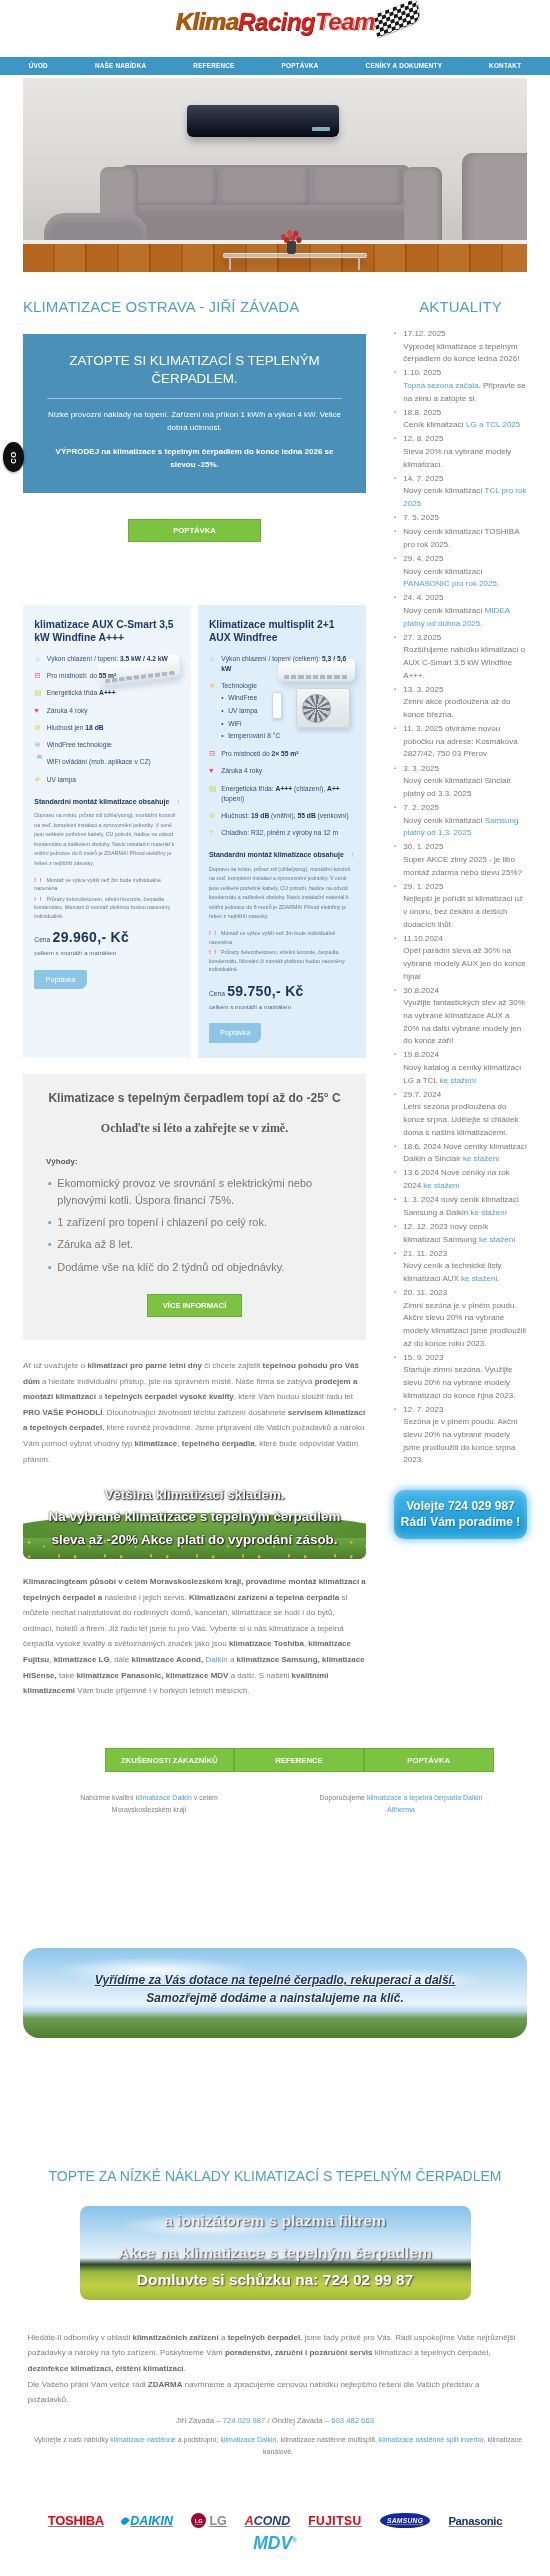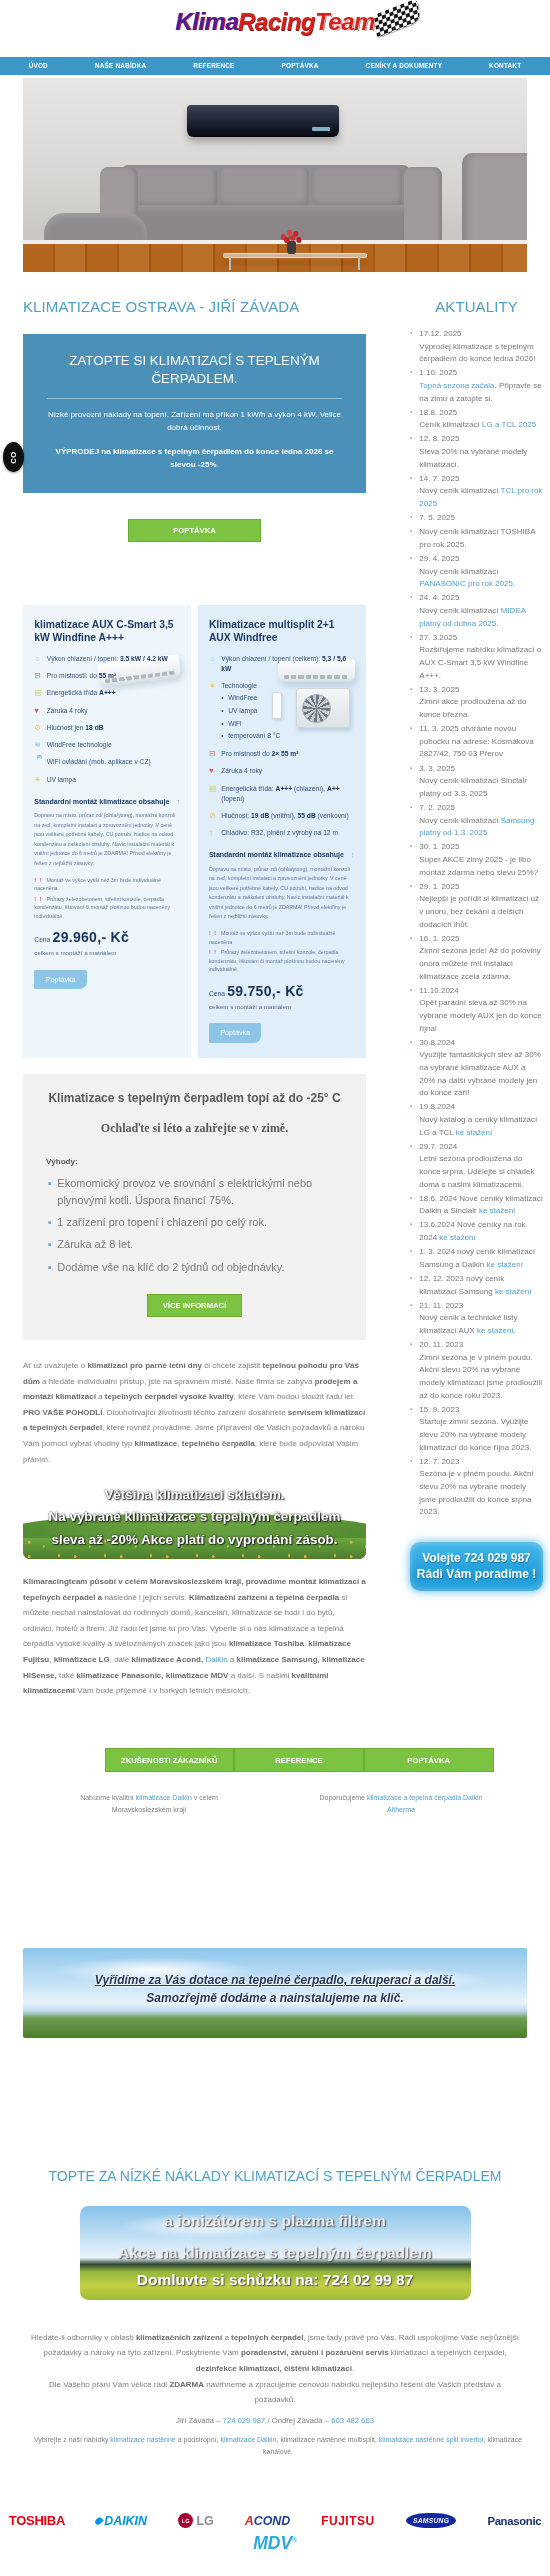--- a/index.html
+++ b/index.html
@@ -6,21 +6,21 @@
   html,body{background:#fff;}
   body{width:550px;height:2785px;overflow:hidden;font-family:"Liberation Sans",sans-serif;color:#7f7f7f;position:relative;}
   .container{width:504px;margin:0 auto;position:relative;}
   
   .site-header{padding-top:8.2px;height:57px;text-align:center;position:relative;}
   .logo{display:inline-block;position:relative;font-style:italic;font-weight:800;font-size:24px;letter-spacing:-0.5px;}
   .logo .flag{position:absolute;right:-44px;top:-2.1px;width:44px;height:24px;
     background-image:linear-gradient(45deg,#111 25%,transparent 25%,transparent 75%,#111 75%),linear-gradient(45deg,#111 25%,#fff 25%,#fff 75%,#111 75%);
     background-size:7.7px 7.7px;background-position:0 0,3.9px 3.9px;
     transform:skewY(-14deg) rotate(-8deg);border-radius:3.1px 6.2px 8.2px 3.1px;box-shadow:0.5px 1px 1px rgba(0,0,0,.35);}
-  .logo .p1{color:#4c1d95;text-shadow:1px 0 0 #d6221c;}
+  .logo .p1{color:#a16207;text-shadow:1px 0 0 #d6221c;}
   .logo .p2{color:#d6221c;text-shadow:0.5px 0.5px 0 #7a0e0b;}
   .logo .p3{color:#d6221c;position:relative;z-index:2;text-shadow:0.5px 0.5px 0 #fff,1px 1px 0 #7a0e0b;}
   
   .nav{background:#3e96c4;height:17.5px;}
   .nav ul{list-style:none;display:flex;justify-content:space-around;align-items:center;height:17.5px;padding:0 5.2px;}
   .nav li{color:#fff;font-size:6.4px;font-weight:bold;letter-spacing:0.2px;cursor:pointer;white-space:nowrap;}
   
   .hero{margin-top:3.1px;height:194px;position:relative;overflow:hidden;background:linear-gradient(#e7e6e4 0%,#d6d5d2 55%,#c9c8c5 78%);}
   .hero .floor{position:absolute;bottom:0;left:0;right:0;height:28px;
     background:repeating-linear-gradient(90deg,#b4661f 0 30px,#a55a17 30px 32px,#bb7029 32px 62px,#9e5513 62px 64px);}
@@ -34,21 +34,21 @@
   .hero .arm{position:absolute;bottom:28px;width:38px;height:77px;background:#a09a9d;border-radius:8.2px 8.2px 3.1px 3.1px;box-shadow:inset -3.1px 0 5.2px rgba(0,0,0,.15);}
   .hero .pouf{position:absolute;left:20.6px;bottom:15.5px;width:103px;height:43px;background:#8f8a8d;border-radius:20.6px 20.6px 10.3px 10.3px;box-shadow:inset 0 5.2px 6.2px rgba(255,255,255,.14);}
   .hero .chair{position:absolute;right:-12.4px;bottom:20.6px;width:77px;height:98px;background:#a29c9f;border-radius:10.3px 10.3px 4.1px 4.1px;box-shadow:inset 5.2px 0 7.2px rgba(0,0,0,.14);}
   .hero .table{position:absolute;left:200px;bottom:13.4px;width:144px;height:5.2px;background:rgba(235,245,248,.55);border:0.5px solid #d4dfe2;border-radius:1.5px;box-shadow:0 7.2px 5.2px rgba(0,0,0,.12);}
   .hero .leg{position:absolute;bottom:2.1px;width:2.1px;height:12.4px;background:#b9bdbd;}
   .hero .vase{position:absolute;left:264px;bottom:17.5px;width:9.3px;height:13.4px;background:#3a3f46;border-radius:1.5px 1.5px 3.1px 3.1px;}
   .hero .flowers{position:absolute;left:261px;bottom:29px;width:5.2px;height:5.2px;background:#c8242b;border-radius:50%;
     box-shadow:6.2px -2.1px 0 #d02e33,12.4px 0 0 #b71f26,3.1px -7.2px 0 #d8433f,9.3px -6.2px 0 #c1272d,-3.1px -3.1px 0 #cf3a36;}
   .hero .stems{position:absolute;left:265px;bottom:27px;width:1.5px;height:8.2px;background:#4b7d32;transform:rotate(8deg);}
   
-  .grid{display:grid;grid-template-columns:343px 133px;column-gap:44px;margin-top:26px;}
+  .grid{display:grid;grid-template-columns:343px 133px;column-gap:28px;margin-top:26px;}
   h1.sec{font-size:15px;font-weight:400;color:#4e9fc8;letter-spacing:0.1px;}
   .col-side h1.sec{text-align:center;}
   
   .promo{margin-top:19.6px;background:#4a90b8;color:#fff;text-align:center;padding:17.5px 20.6px 20.6px;min-height:150px;}
   .promo h2{font-size:13.4px;font-weight:400;line-height:1.35;}
   .promo hr{border:none;border-top:0.5px solid rgba(255,255,255,.45);margin:10.3px 3.1px;}
   .promo p{font-size:8px;line-height:1.6;margin-top:7.2px;}
   .promo p.hl{font-weight:bold;margin-top:11.3px;}
   .btn-green{display:block;background:#7cc342;border:0.5px solid #69ad33;color:#fff;font-size:7.7px;font-weight:bold;text-align:center;cursor:pointer;}
   .cta-main{width:133px;height:23px;line-height:22px;margin:26px auto 0;}
@@ -117,40 +117,40 @@
   .news li{font-size:8px;line-height:1.58;color:#787878;margin-bottom:1.5px;padding-left:9.3px;position:relative;}
   .news li::before{content:"▪";color:#6aa9d8;position:absolute;left:0;top:0;font-size:6.2px;}
   .phone-badge{margin-top:23px;height:49px;border-radius:10.3px;background:linear-gradient(#45b7ea,#1f9cd8 70%,#2aa7e0);
     box-shadow:0 0 9.3px rgba(41,169,225,.8),inset 0 0 7.2px rgba(255,255,255,.35);display:flex;flex-direction:column;justify-content:center;text-align:center;cursor:pointer;}
   .phone-badge div{color:#fff;font-size:12px;font-weight:bold;text-shadow:0.5px 1px 1px #16729e;line-height:1.35;}
   
   .btn-row{margin-top:49px;width:437px;margin-left:auto;margin-right:auto;display:flex;justify-content:space-between;padding-left:48px;}
   .btn-row .btn-green{width:132px;height:24px;line-height:23px;}
   .notes{margin-top:20.6px;display:flex;}
   .notes div{flex:1;text-align:center;font-size:7px;line-height:1.7;padding:0 31px;}
-  .dotace{margin-top:132px;height:90px;border-radius:2px;position:relative;overflow:hidden;text-align:center;
+  .dotace{margin-top:132px;height:90px;border-radius:16px;position:relative;overflow:hidden;text-align:center;
     background:linear-gradient(#8ec6ec 0%,#cfe7f7 45%,#e8f3fb 62%,#bcd9ef 70%,#6f9e53 78%,#4c7d2c 100%);}
   .dotace::before{content:"";position:absolute;left:6%;top:10%;width:40%;height:30%;background:radial-gradient(ellipse,rgba(255,255,255,.95),rgba(255,255,255,0) 70%);}
   .dotace::after{content:"";position:absolute;right:8%;top:22%;width:34%;height:26%;background:radial-gradient(ellipse,rgba(255,255,255,.9),rgba(255,255,255,0) 70%);}
   .dotace .tx{position:relative;z-index:2;color:#24365c;font-weight:bold;font-style:italic;font-size:12px;line-height:1.5;text-shadow:0 0 3.1px #fff,0.5px 0.5px 0 #fff;}
   .dotace .l1{padding-top:23px;text-decoration:underline;}
   .topte{margin-top:130px;text-align:center;font-size:14px;font-weight:400;color:#4e9fc8;}
   .akce{width:391px;margin:21.6px auto 0;height:94px;border-radius:8.2px;position:relative;overflow:hidden;text-align:center;
     background:linear-gradient(#86c2ea 0%,#cfe7f7 40%,#e8f3fb 55%,#2e4632 62%,#94b63c 70%,#c3cf44 84%,#9fbb36 100%);}
   .akce::before{content:"";position:absolute;left:10%;top:8%;width:46%;height:26%;background:radial-gradient(ellipse,rgba(255,255,255,.95),rgba(255,255,255,0) 70%);}
   .akce .tx{position:relative;z-index:2;color:#ececee;font-weight:bold;font-size:15.5px;line-height:1.2;text-shadow:1px 1px 1.5px #4a4a4a;}
   .akce .l1{padding-top:13.4px;}
   .akce .l2{margin-top:6.2px;}
   .akce .l3{margin-top:8.2px;color:#fff;}
-  .p3{margin-top:30px;width:495px;margin-left:auto;margin-right:auto;text-align:center;}
+  .p3{margin-top:30px;width:495px;margin-left:auto;margin-right:auto;text-align:left;}
   .nevahejte{margin-top:25px;text-align:center;font-size:14px;font-weight:400;color:#4e9fc8;}
   .contacts{margin-top:8.2px;text-align:center;font-size:7.7px;}
   .vybirejte{margin-top:9.3px;text-align:center;font-size:7px;width:510px;margin-left:auto;margin-right:auto;line-height:1.7;}
   
-  .brands{margin-top:55px;display:flex;justify-content:center;align-items:center;gap:31px;}
+  .brands{margin-top:55px;display:flex;justify-content:center;align-items:center;gap:18px;text-decoration:underline;}
   .brands2{margin-top:4.1px;text-align:center;}
   .b-toshiba{color:#e60012;font-weight:800;font-size:13px;letter-spacing:-0.3px;}
   .b-daikin{color:#0097e0;font-weight:800;font-style:italic;font-size:12.4px;display:inline-flex;align-items:center;gap:2.6px;}
   .b-daikin .drop{width:5.7px;height:7.7px;background:#0097e0;border-radius:50% 0 50% 50%;transform:rotate(45deg);display:inline-block;}
   .b-lg{display:inline-flex;align-items:center;gap:3.1px;}
   .b-lg .circ{width:15.5px;height:15.5px;border-radius:50%;background:#a50034;color:#fff;font-size:5.7px;font-weight:bold;display:inline-flex;align-items:center;justify-content:center;}
   .b-lg .t{color:#8c8c8c;font-weight:800;font-size:12.4px;}
   .b-acond .a{color:#d6222a;font-weight:800;font-size:12.4px;font-style:italic;}
   .b-acond .rest{color:#1e3f94;font-weight:800;font-size:12.4px;font-style:italic;}
   .b-fujitsu{color:#e60012;font-weight:800;font-size:12px;letter-spacing:0.5px;}
@@ -431,21 +431,20 @@
           <li data-name="news-item">Nový ceník klimatizací TOSHIBA pro rok 2025.</li>
           <li data-name="news-item">29. 4. 2025<br>Nový ceník klimatizací <span class="lnk" data-name="inline-link">PANASONIC pro rok 2025</span>.</li>
           <li data-name="news-item">24. 4. 2025<br>Nový ceník klimatizací <span class="lnk" data-name="inline-link">MIDEA platný od dubna 2025</span>.</li>
           <li data-name="news-item">27. 3.2025<br>Rozšířujeme nabídku klimatizací o AUX C-Smart 3,5 kW Windfine A+++.</li>
           <li data-name="news-item">13. 3. 2025<br>Zimní akce prodloužena až do konce března.</li>
           <li data-name="news-item">11. 3. 2025 otvíráme novou pobočku na adrese: Kosmákova 2827/42, 750 03 Přerov</li>
           <li data-name="news-item">3. 3. 2025<br>Nový ceník klimatizací Sinclair platný od 3.3. 2025</li>
           <li data-name="news-item">7. 2. 2025<br>Nový ceník klimatizací <span class="lnk" data-name="inline-link">Samsung platný od 1.3. 2025</span></li>
           <li data-name="news-item">30. 1. 2025<br>Super AKCE zimy 2025 - je libo montáž zdarma nebo slevu 25%?</li>
           <li data-name="news-item">29. 1. 2025<br>Nejlepší je pořídit si klimatizaci už v únoru, bez čekání a delších dodacích lhůt.</li>
-          <li data-name="news-item">16. 1. 2025<br>Zimní sezóna jede! Až do poloviny února můžete mít instalaci klimatizace zcela zdarma.</li>
           <li data-name="news-item">11.10.2024<br>Opět parádní sleva až 30% na vybrané modely AUX jen do konce října!</li>
           <li data-name="news-item">30.8.2024<br>Využijte fantastických slev až 30% na vybrané klimatizace AUX a 20% na další vybrané modely jen do konce září!</li>
           <li data-name="news-item">19.8.2024<br>Nový katalog a ceníky klimatizací LG a TCL <span class="lnk" data-name="inline-link">ke stažení</span></li>
           <li data-name="news-item">29.7. 2024<br>Letní sezóna prodloužena do konce srpna. Udělejte si chládek doma s našimi klimatizacemi.</li>
           <li data-name="news-item">18.6. 2024 Nové ceníky klimatizací Daikin a Sinclair <span class="lnk" data-name="inline-link">ke stažení</span></li>
           <li data-name="news-item">13.6.2024 Nové ceníky na rok 2024 <span class="lnk" data-name="inline-link">ke stažení</span></li>
           <li data-name="news-item">1. 3. 2024 nový ceník klimatizací Samsung a Daikin <span class="lnk" data-name="inline-link">ke stažení</span></li>
           <li data-name="news-item">12. 12. 2023 nový ceník klimatizací Samsung <span class="lnk" data-name="inline-link">ke stažení</span></li>
           <li data-name="news-item">21. 11. 2023<br>Nový ceník a technické listy klimatizací AUX <span class="lnk" data-name="inline-link">ke stažení</span>.</li>
           <li data-name="news-item">20. 11. 2023<br>Zimní sezóna je v plném poudu. Akční slevu 20% na vybrané modely klimatizací jsme prodloužili až do konce roku 2023.</li>

